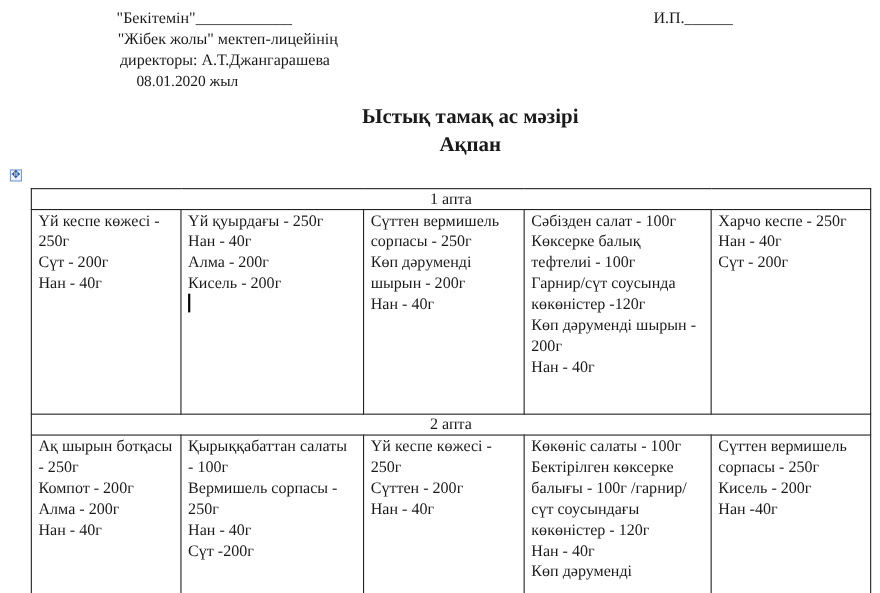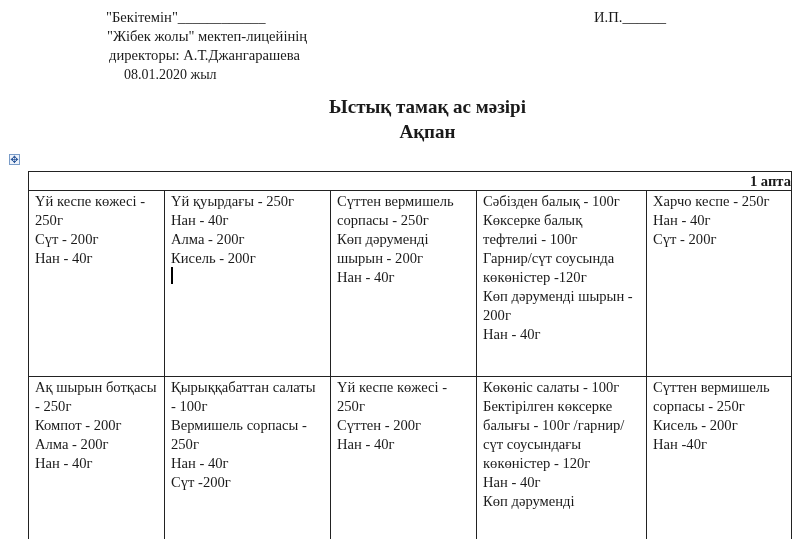--- a/index.html
+++ b/index.html
@@ -32,21 +32,21 @@
   table.menu {
     position: absolute; left: 28px; top: 171px;
     border-collapse: collapse; table-layout: fixed; width: 763px;
   }
   table.menu td {
     border: 1.5px solid #222; vertical-align: top;
     padding: 1px 6px 0 6px; line-height: 19px; font-size: 14.6px;
     white-space: normal; word-wrap: break-word;
   }
   table.menu td.week {
-    text-align: right; font-weight: bold; padding: 0; height: 18px; line-height: 18px;
+    text-align: center; font-weight: normal; padding: 0; height: 18px; line-height: 18px;
   }
   table.menu tr.r1 td.cell { height: 184px; }
   table.menu tr.r2 td.cell { height: 200px; }
   .cell-line { display: block; }
   .caret {
     position: absolute; left: 171px; top: 267px; width: 1.6px; height: 17px; background: #000;
   }
 </style>
 </head>
 <body>
@@ -90,31 +90,34 @@
       <span class="cell-line">Нан - 40г</span>
       <span class="cell-line">Алма - 200г</span>
       <span class="cell-line">Кисель - 200г</span>
     </td>
     <td class="cell">
       <span class="cell-line">Сүттен вермишель сорпасы - 250г</span>
       <span class="cell-line">Көп дәруменді шырын - 200г</span>
       <span class="cell-line">Нан - 40г</span>
     </td>
     <td class="cell">
-      <span class="cell-line">Сәбізден балық - 100г</span>
+      <span class="cell-line">Сәбізден салат - 100г</span>
       <span class="cell-line">Көксерке балық тефтелиі - 100г</span>
       <span class="cell-line">Гарнир/сүт соусында көкөністер -120г</span>
       <span class="cell-line">Көп дәруменді шырын - 200г</span>
       <span class="cell-line">Нан - 40г</span>
     </td>
     <td class="cell">
       <span class="cell-line">Харчо кеспе - 250г</span>
       <span class="cell-line">Нан - 40г</span>
       <span class="cell-line">Сүт - 200г</span>
     </td>
+  </tr>
+  <tr>
+    <td class="week" colspan="5">2 апта</td>
   </tr>
   <tr class="r2">
     <td class="cell">
       <span class="cell-line">Ақ шырын ботқасы - 250г</span>
       <span class="cell-line">Компот - 200г</span>
       <span class="cell-line">Алма - 200г</span>
       <span class="cell-line">Нан - 40г</span>
     </td>
     <td class="cell">
       <span class="cell-line">Қырыққабаттан салаты - 100г</span>

